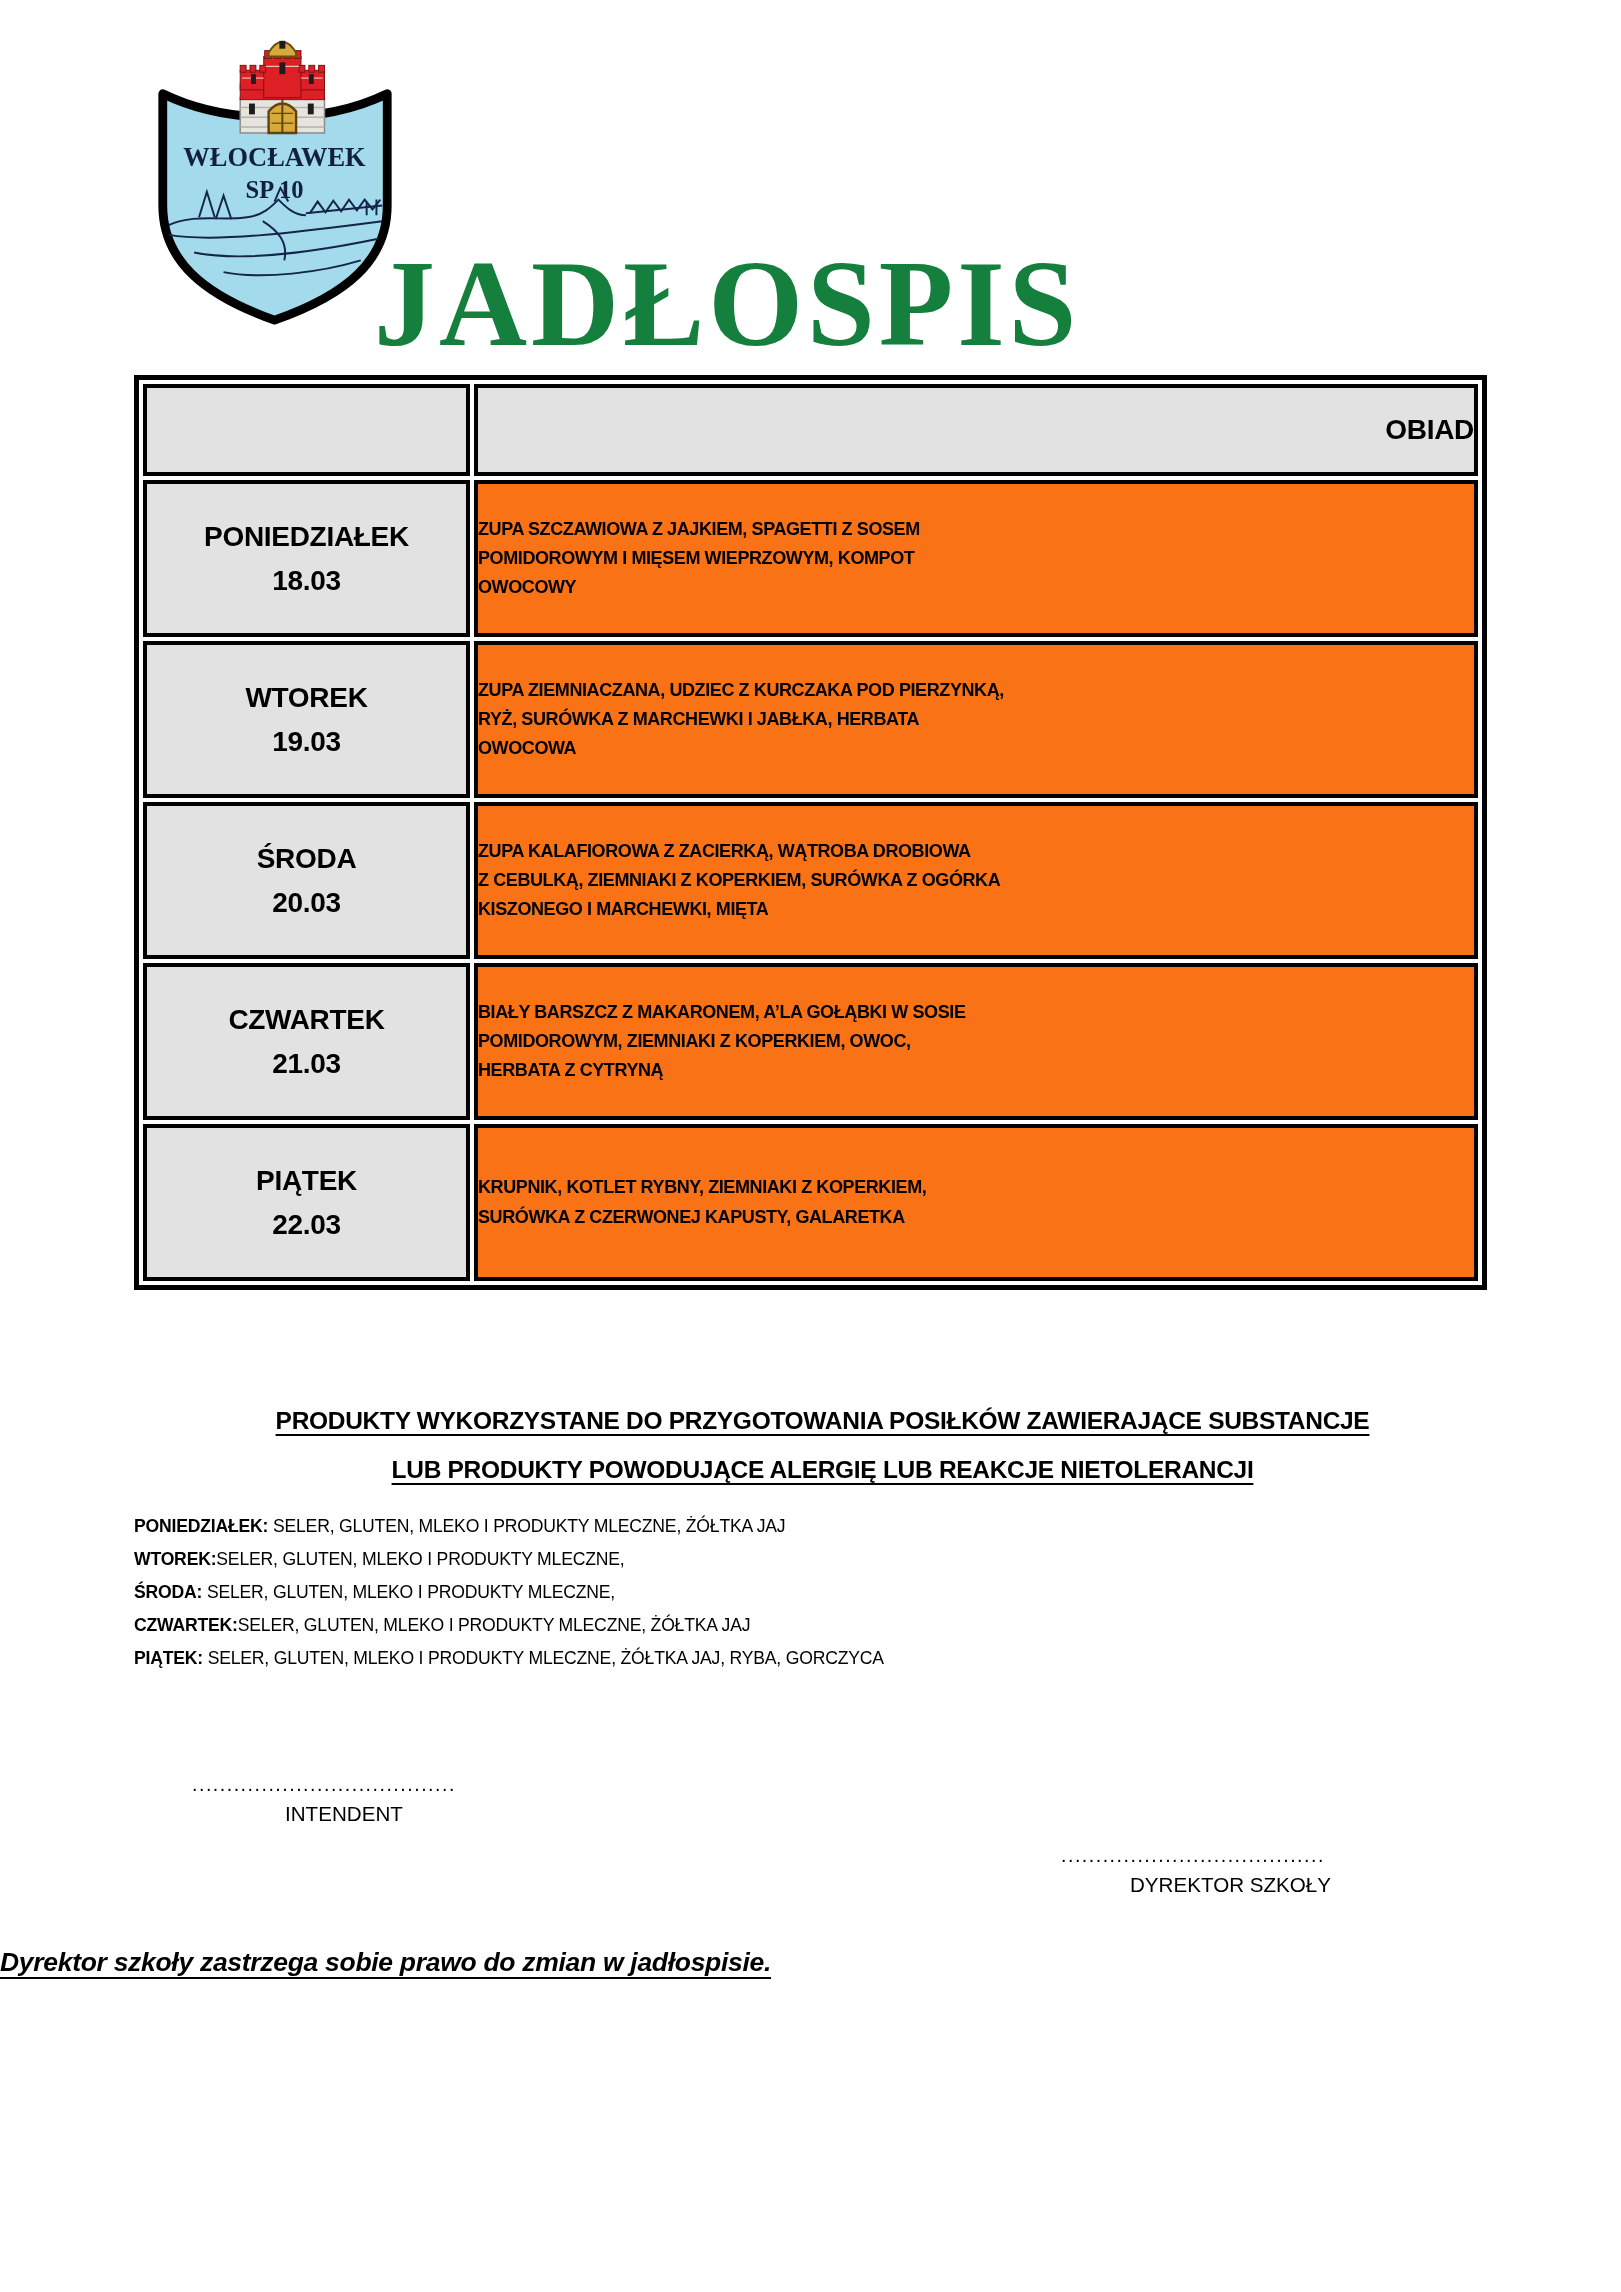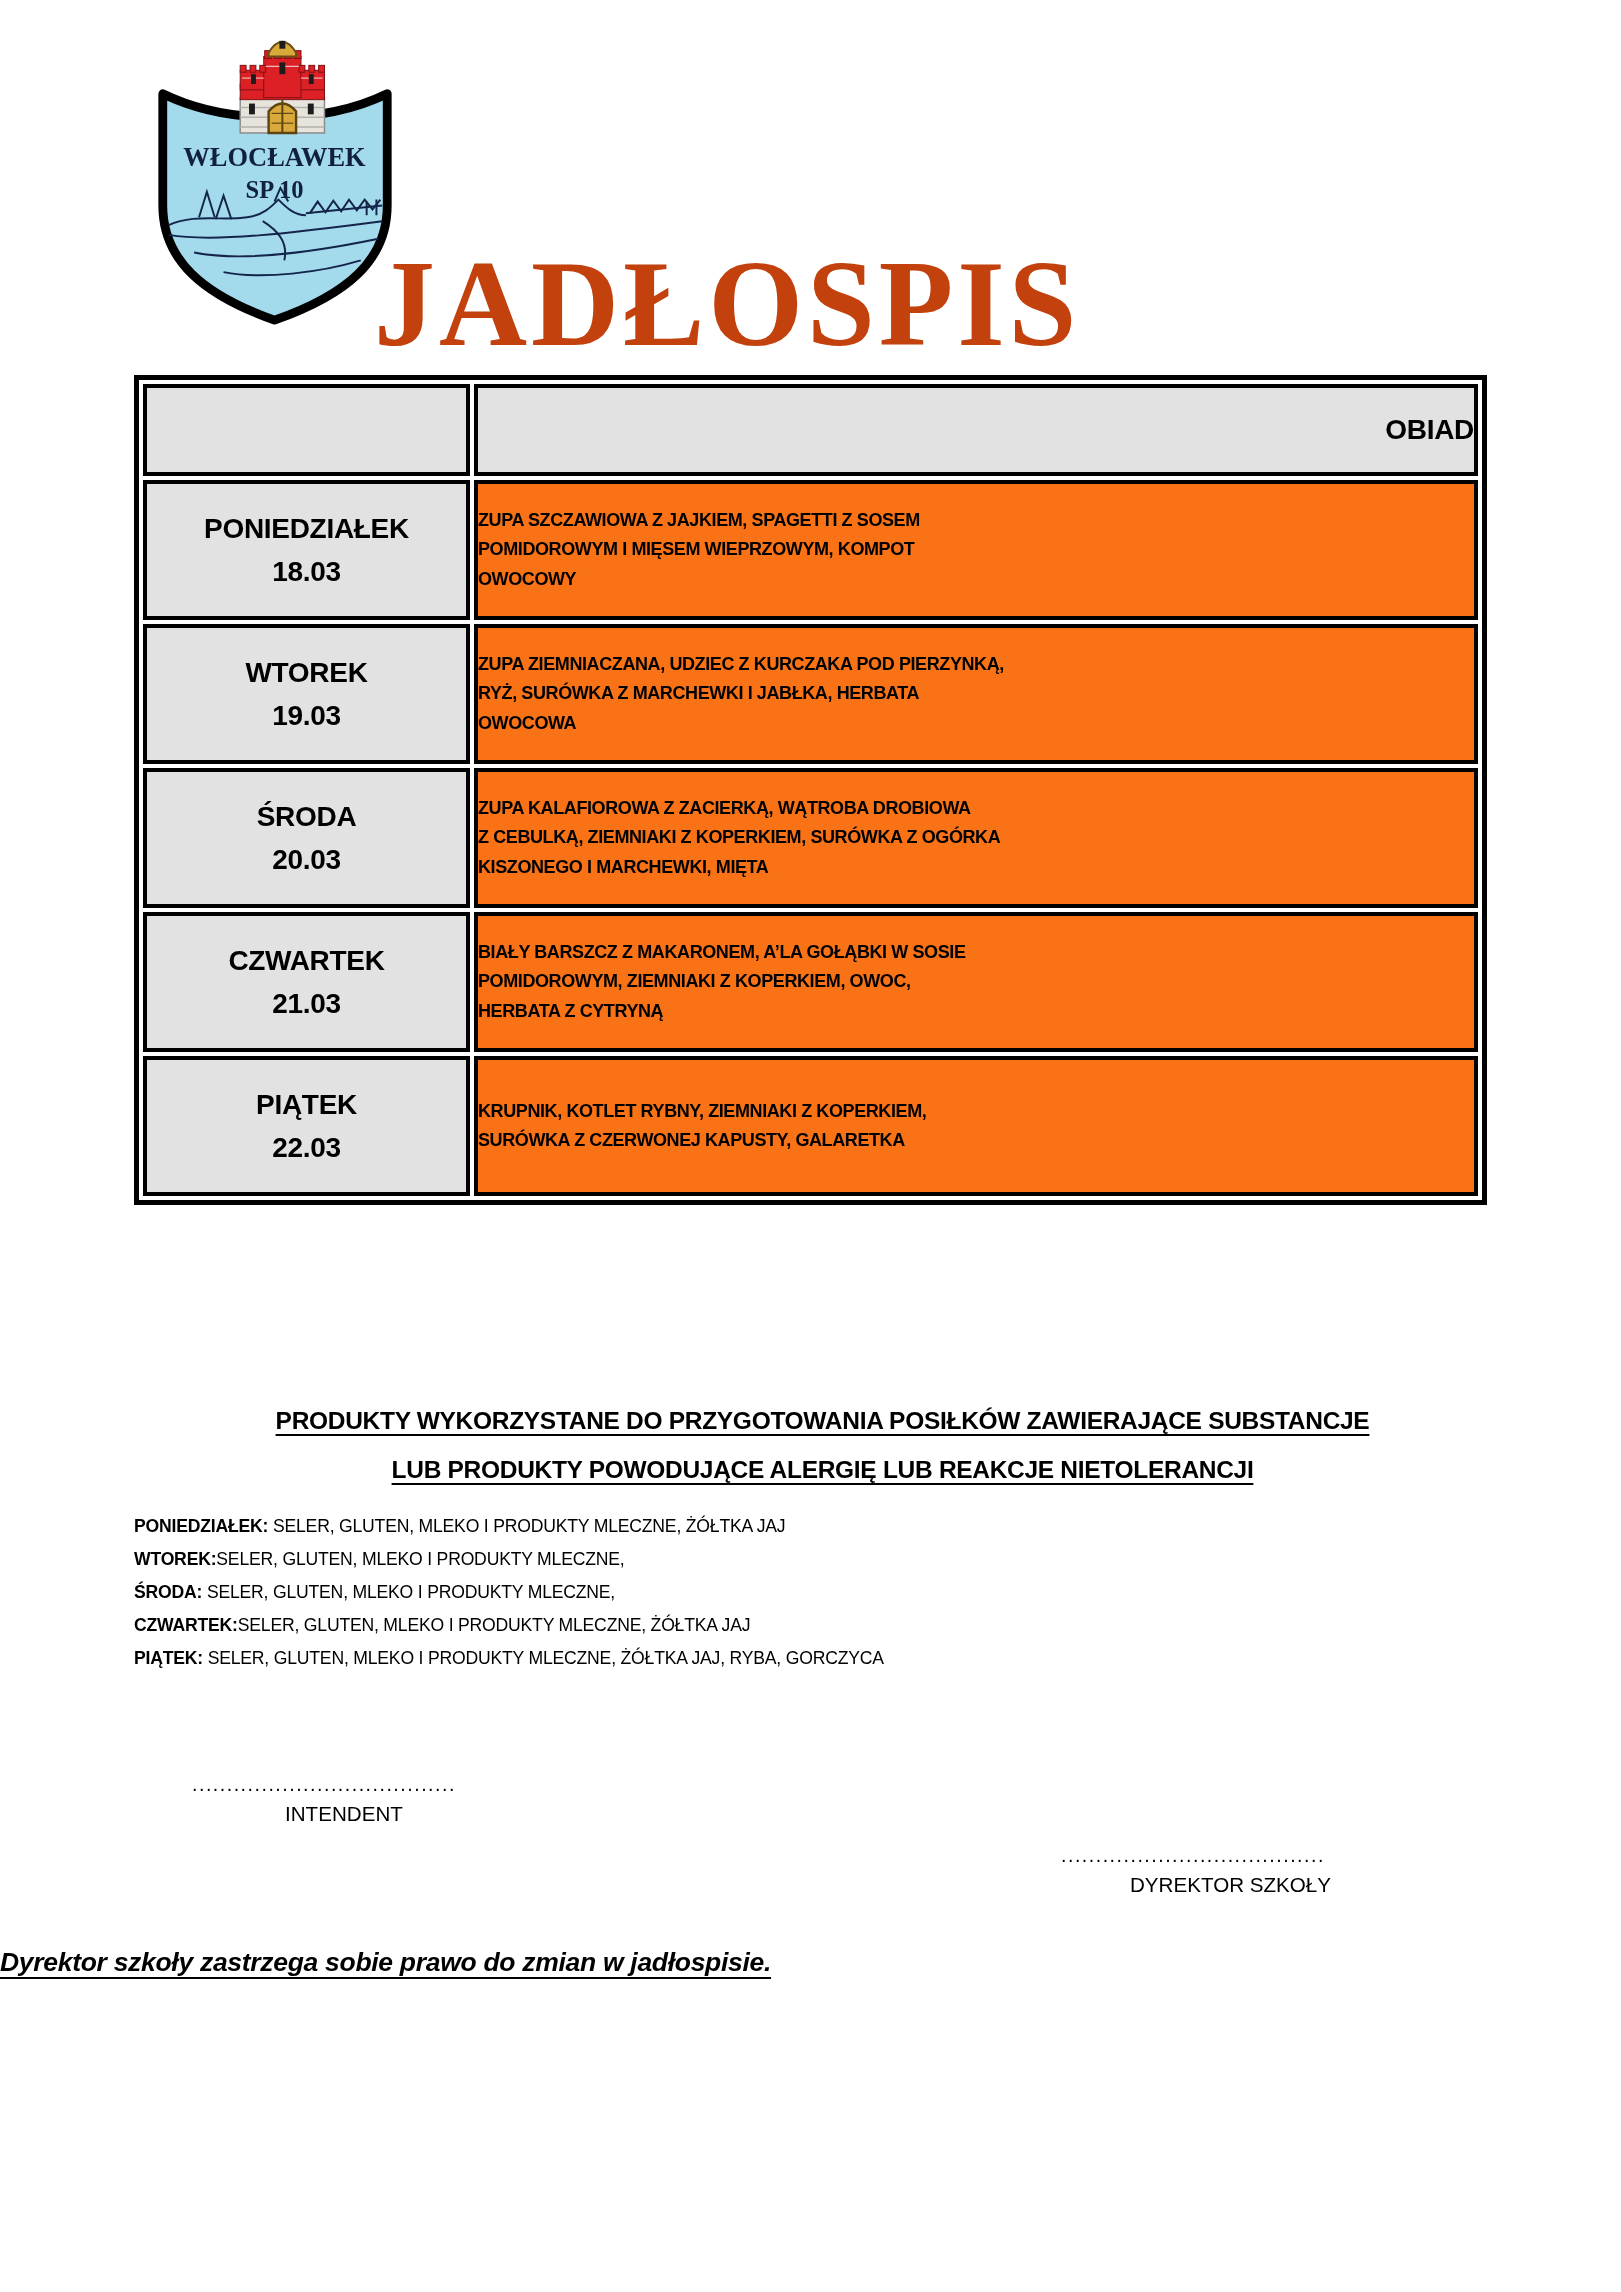--- a/index.html
+++ b/index.html
@@ -17,21 +17,21 @@
     position:absolute; left:145px; top:33px;
     width:260px; height:296px;
   }
   .doc-title {
     position:absolute; left:374px; top:161px;
     font-family:"Liberation Serif", serif;
     font-weight:bold;
     font-size:122px;
     letter-spacing:3.9px;
     line-height:1;
-    color:#c2410c;
+    color:#15803d;
     white-space:nowrap;
   }
 
   
   table.menu-table {
     position:absolute; left:134px; top:375px;
     width:1353px;
     border-collapse:separate;
     border-spacing:4.9px;
     border:5.9px solid #000;
@@ -54,21 +54,21 @@
   }
   td.header-empty { height:84px; background:#e2e2e2; }
   td.header-obiad {
     background:#e2e2e2;
     text-align:right;
     vertical-align:middle;
     font-weight:bold;
     font-size:28px;
     letter-spacing:-0.3px;
   }
-  tr.data-row { height:140px; }
+  tr.data-row { height:157px; }
   td.menu-cell {
     background:#f97316;
     vertical-align:middle;
     padding:7.8px 15.7px 7.8px 17.6px;
     font-weight:bold;
     font-size:18px;
     line-height:1.62;
     letter-spacing:-0.4px;
     white-space:pre-line;
   }

